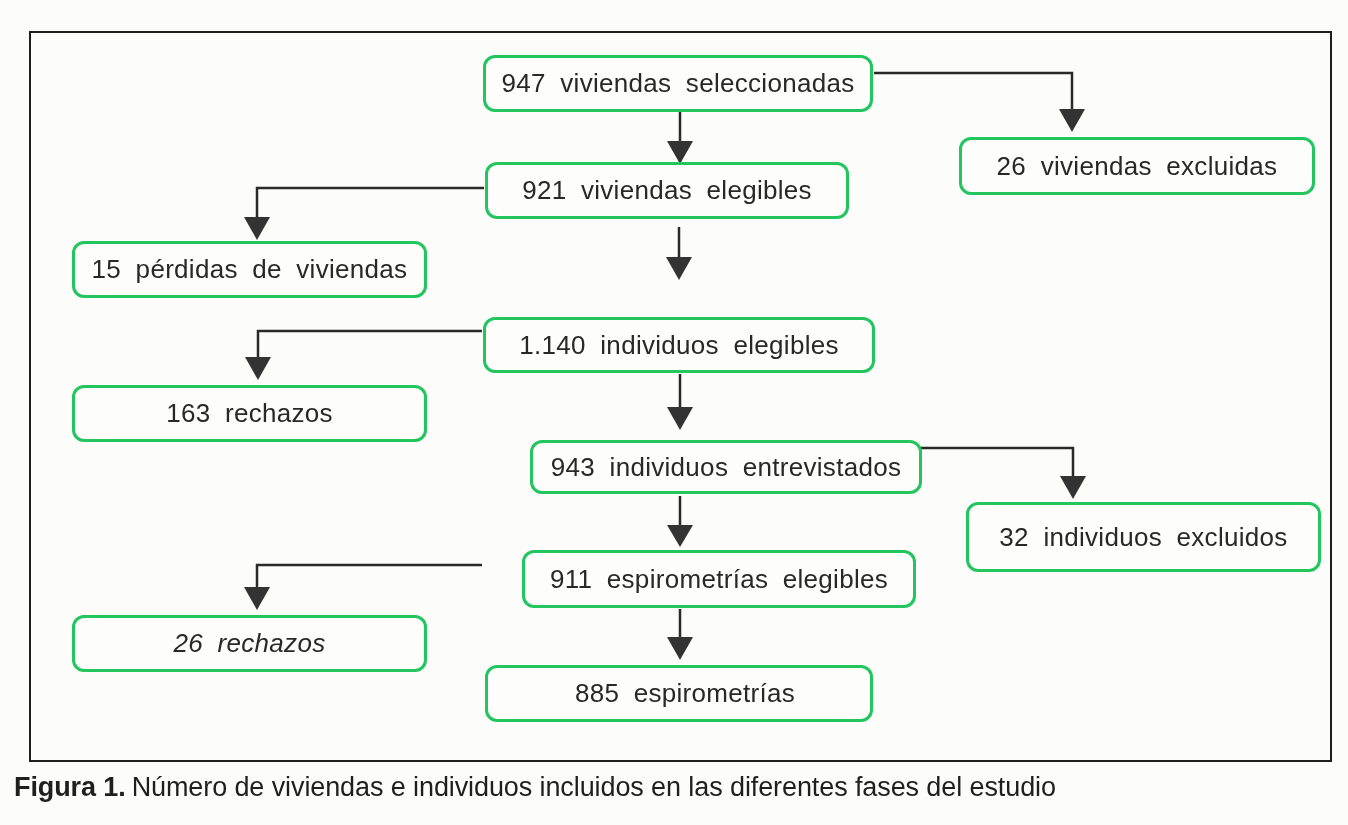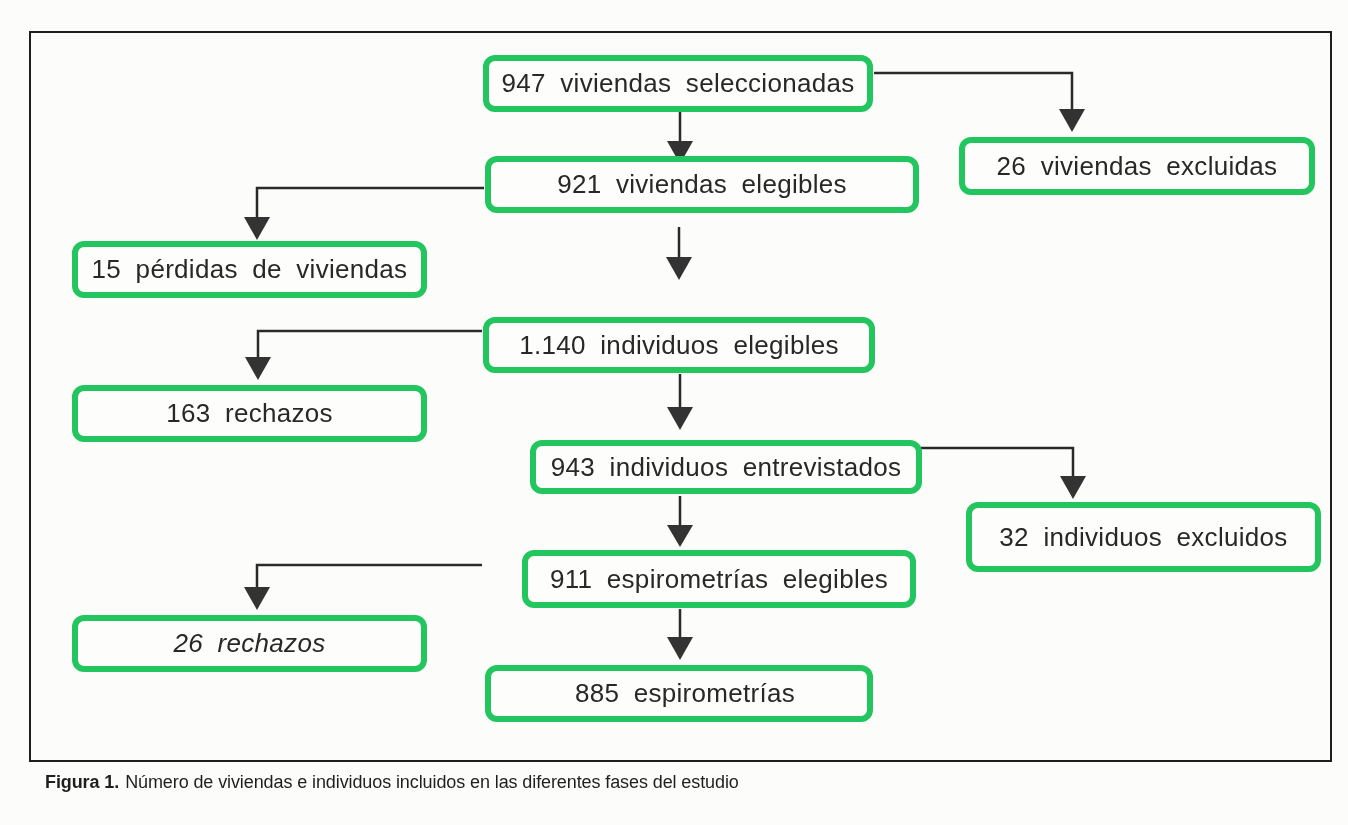--- a/index.html
+++ b/index.html
@@ -29,37 +29,37 @@
     position: absolute;
     left: 0;
     top: 0;
     width: 1348px;
     height: 825px;
     pointer-events: none;
   }
   .node {
     position: absolute;
     box-sizing: border-box;
-    border: 6px solid #22c55e;
+    border: 3px solid #22c55e;
     border-radius: 12px;
     background: #fdfdfc;
     display: flex;
     align-items: center;
     justify-content: center;
     font-size: 26px;
     letter-spacing: 0.3px;
     word-spacing: 7px;
     white-space: nowrap;
     color: #282828;
   }
   .caption {
     position: absolute;
-    left: 45px;
+    left: 14px;
     top: 772px;
-    font-size: 18px;
+    font-size: 27px;
     letter-spacing: -0.1px;
     color: #1f1f1f;
     white-space: nowrap;
   }
   .caption .cap-label {
     font-weight: bold;
   }
   .caption .cap-text {
     margin-left: 6px;
   }
@@ -121,21 +121,21 @@
     <g>
       <line x1="680" y1="609" x2="680" y2="638" stroke="#2a2a2a" stroke-width="2.5"></line>
       <polygon points="667,637 693,637 680,660" fill="#333333"></polygon>
     </g>
   </svg>
 
   <div class="node" style="left:483px; top:55px;  width:390px; height:57px;">947 viviendas seleccionadas</div>
 
   <div class="node" style="left:932px; top:137px; width:356px; height:58px;margin-left:27px;">26 viviendas excluidas</div>
 
-  <div class="node" style="left:485px; top:156px; width:434px; height:57px;">921 viviendas elegibles</div>
+  <div class="node" style="left:485px; top:162px; width:364px; height:57px;">921 viviendas elegibles</div>
 
   <div class="node" style="left:72px;  top:241px; width:355px; height:57px;">15 pérdidas de viviendas</div>
 
   <div class="node" style="left:483px; top:317px; width:392px; height:56px;">1.140 individuos elegibles</div>
 
   <div class="node" style="left:72px;  top:385px; width:355px; height:57px;">163 rechazos</div>
 
   <div class="node" style="left:512px; top:440px; width:392px; height:54px;margin-left:18px;">943 individuos entrevistados</div>
 
   <div class="node" style="left:933px; top:502px; width:355px; height:70px;margin-left:33px;">32 individuos excluidos</div>

